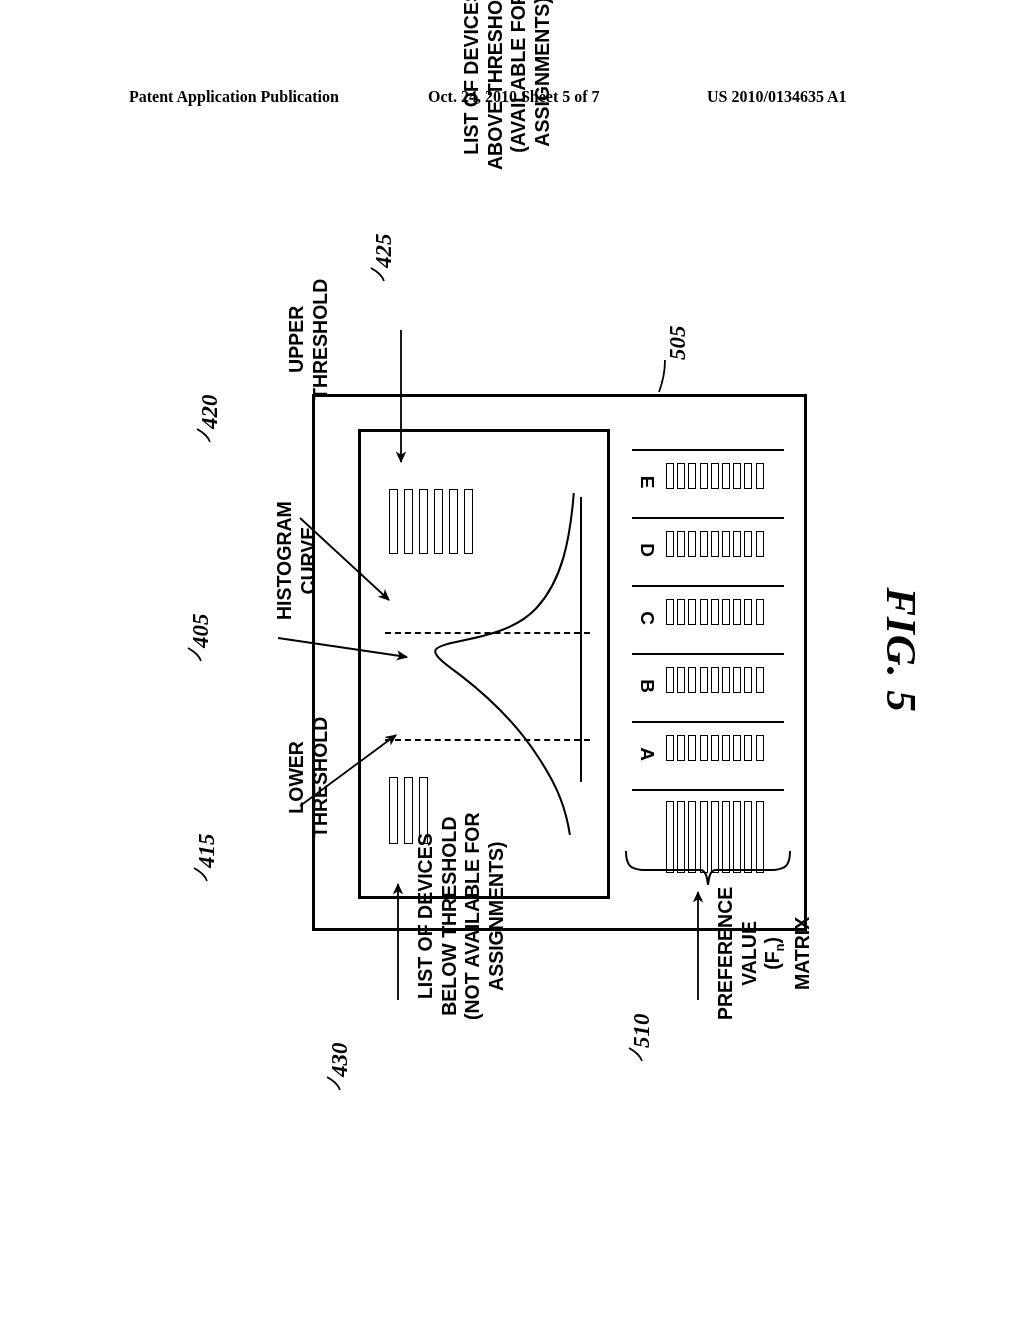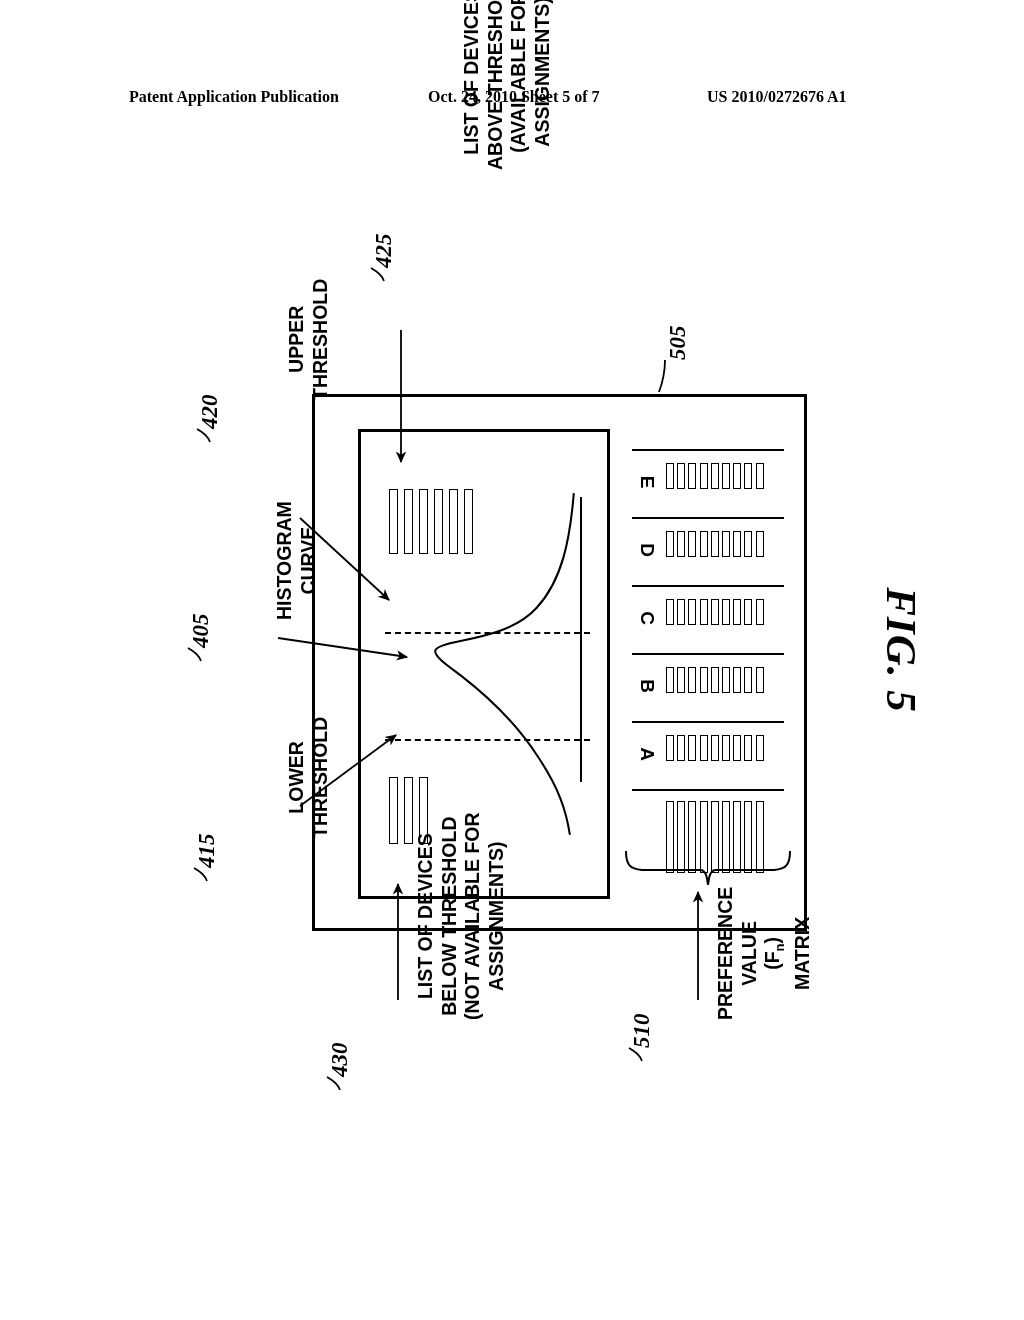--- a/index.html
+++ b/index.html
@@ -79,21 +79,21 @@
   
   .leaders{position:absolute;left:0;top:0;width:1024px;height:1320px;overflow:visible;
     pointer-events:none;}
 </style>
 </head>
 <body>
 
 <div class="pub-header">
   <span class="ph-1">Patent Application Publication</span>
   <span class="ph-2">Oct. 24, 2010  Sheet 5 of 7</span>
-  <span class="ph-3">US 2010/0272676 A1</span>
+  <span class="ph-3">US 2010/0134635 A1</span>
 </div>
 
 <div class="fig-label">
   <div class="txt">FIG. 5</div>
 </div>
 
 <div class="outer-frame">
 
   <div class="hist-panel">
 

